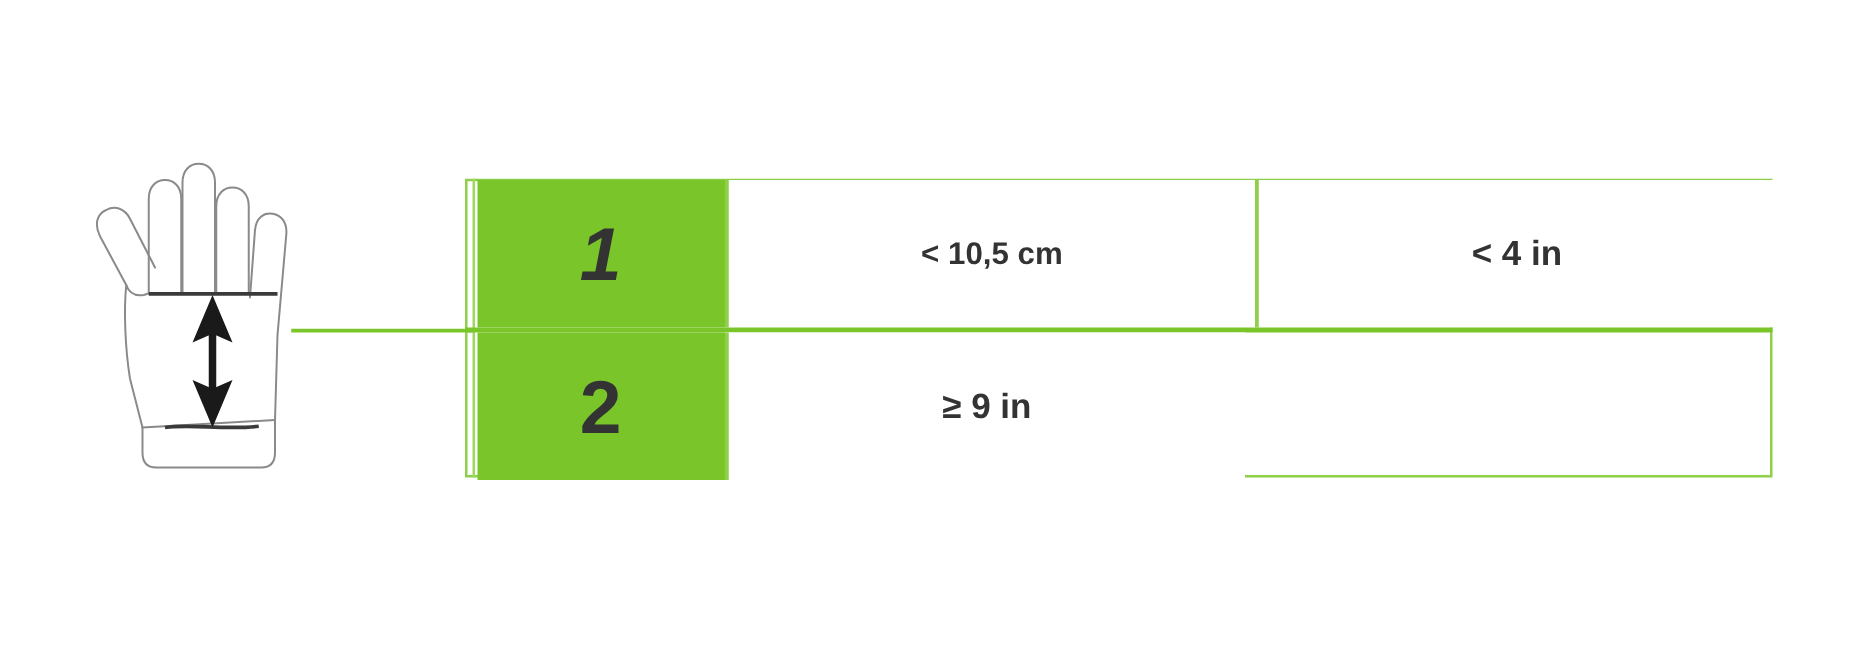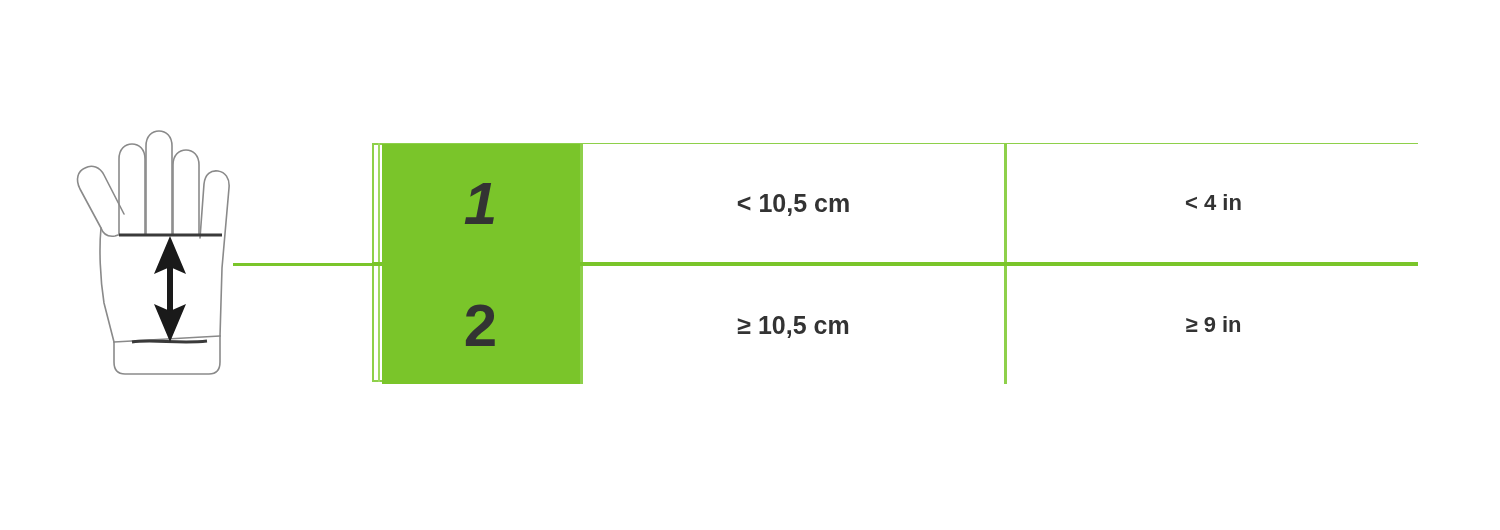--- a/index.html
+++ b/index.html
@@ -124,21 +124,21 @@
     color: #333333;
     font-size: 25px;
     font-weight: bold;
     border-left: 3px solid #8ed04a;
   }
 
   .cell-imperial {
     width: 416px;
     background: #ffffff;
     color: #333333;
-    font-size: 22px;
+    font-size: 28px;
     font-weight: bold;
     border-left: 3px solid #8ed04a;
   }
 </style>
 </head>
 <body>
 
 <div id="canvas">
 
   <div id="glove-figure">
@@ -186,19 +186,18 @@
     <div class="t-row" id="row-1">
       <div class="cell cell-index italic-num">1</div>
       <div class="cell cell-metric">&lt; 10,5 cm</div>
       <div class="cell cell-imperial">&lt; 4 in</div>
     </div>
 
     <div id="row-divider"></div>
 
     <div class="t-row" id="row-2">
       <div class="cell cell-index">2</div>
-      <div class="cell cell-metric">≥ 10,5 cm</div>
       <div class="cell cell-imperial">≥ 9 in</div>
     </div>
 
   </div>
 
 </div>
 
 </body></html>

